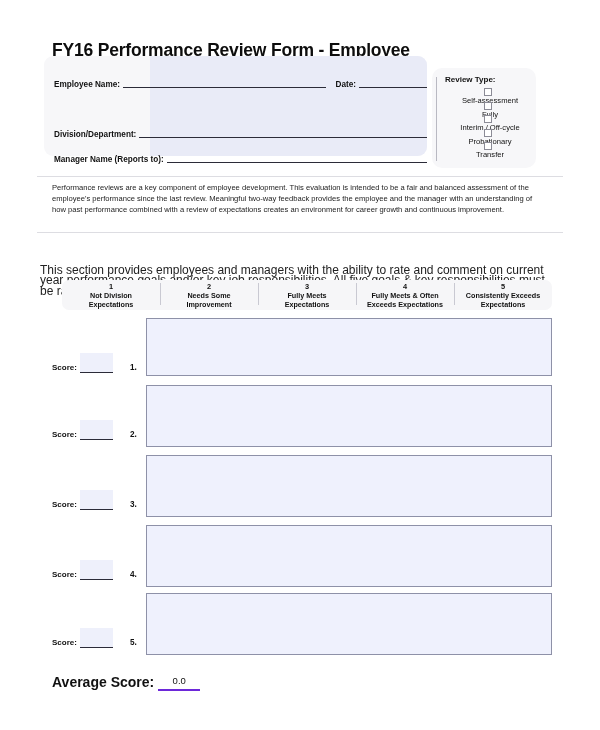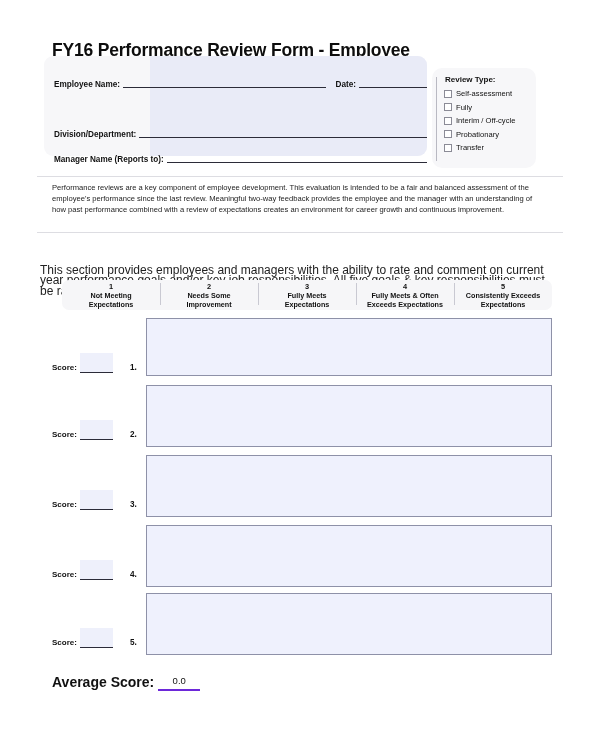--- a/index.html
+++ b/index.html
@@ -124,20 +124,21 @@
     font-size: 8px;
     font-weight: bold;
     color: #111;
     margin: 0 0 4px 1px;
   }
   .rt-item {
     display: flex;
     align-items: center;
     margin-bottom: 2.5px;
     height: 11px;
+    flex-direction: column;
   }
   .rt-box {
     width: 8px;
     height: 8px;
     border: 1px solid #8b8b96;
     background: #ffffff;
     box-sizing: border-box;
     margin-right: 4px;
     flex: none;
   }
@@ -371,21 +372,21 @@
 
   <div class="intro">Performance reviews are a key component of employee development.  This evaluation is intended to be a fair and balanced assessment of the employee's performance since the last review.  Meaningful two-way feedback provides the employee  and the manager with an understanding of how past performance combined with a review of expectations creates an environment for career growth and continuous improvement.</div>
 
   <div class="rule mid"></div>
 
   <div class="section-desc">This section provides employees and managers with the ability to rate and comment on current year performance goals and/or key job responsibilities.  All five goals &amp; key responsibilities must be rated in order for this section to provide an accurate  score.</div>
 
   <div class="scale">
     <div class="scale-col">
       <div class="scale-num">1</div>
-      <div class="scale-text">Not Meeting</div>
+      <div class="scale-text">Not Division</div>
       <div class="scale-text">Expectations</div>
     </div>
     <div class="scale-col">
       <div class="scale-num">2</div>
       <div class="scale-text">Needs Some</div>
       <div class="scale-text">Improvement</div>
     </div>
     <div class="scale-col">
       <div class="scale-num">3</div>
       <div class="scale-text">Fully Meets</div>

